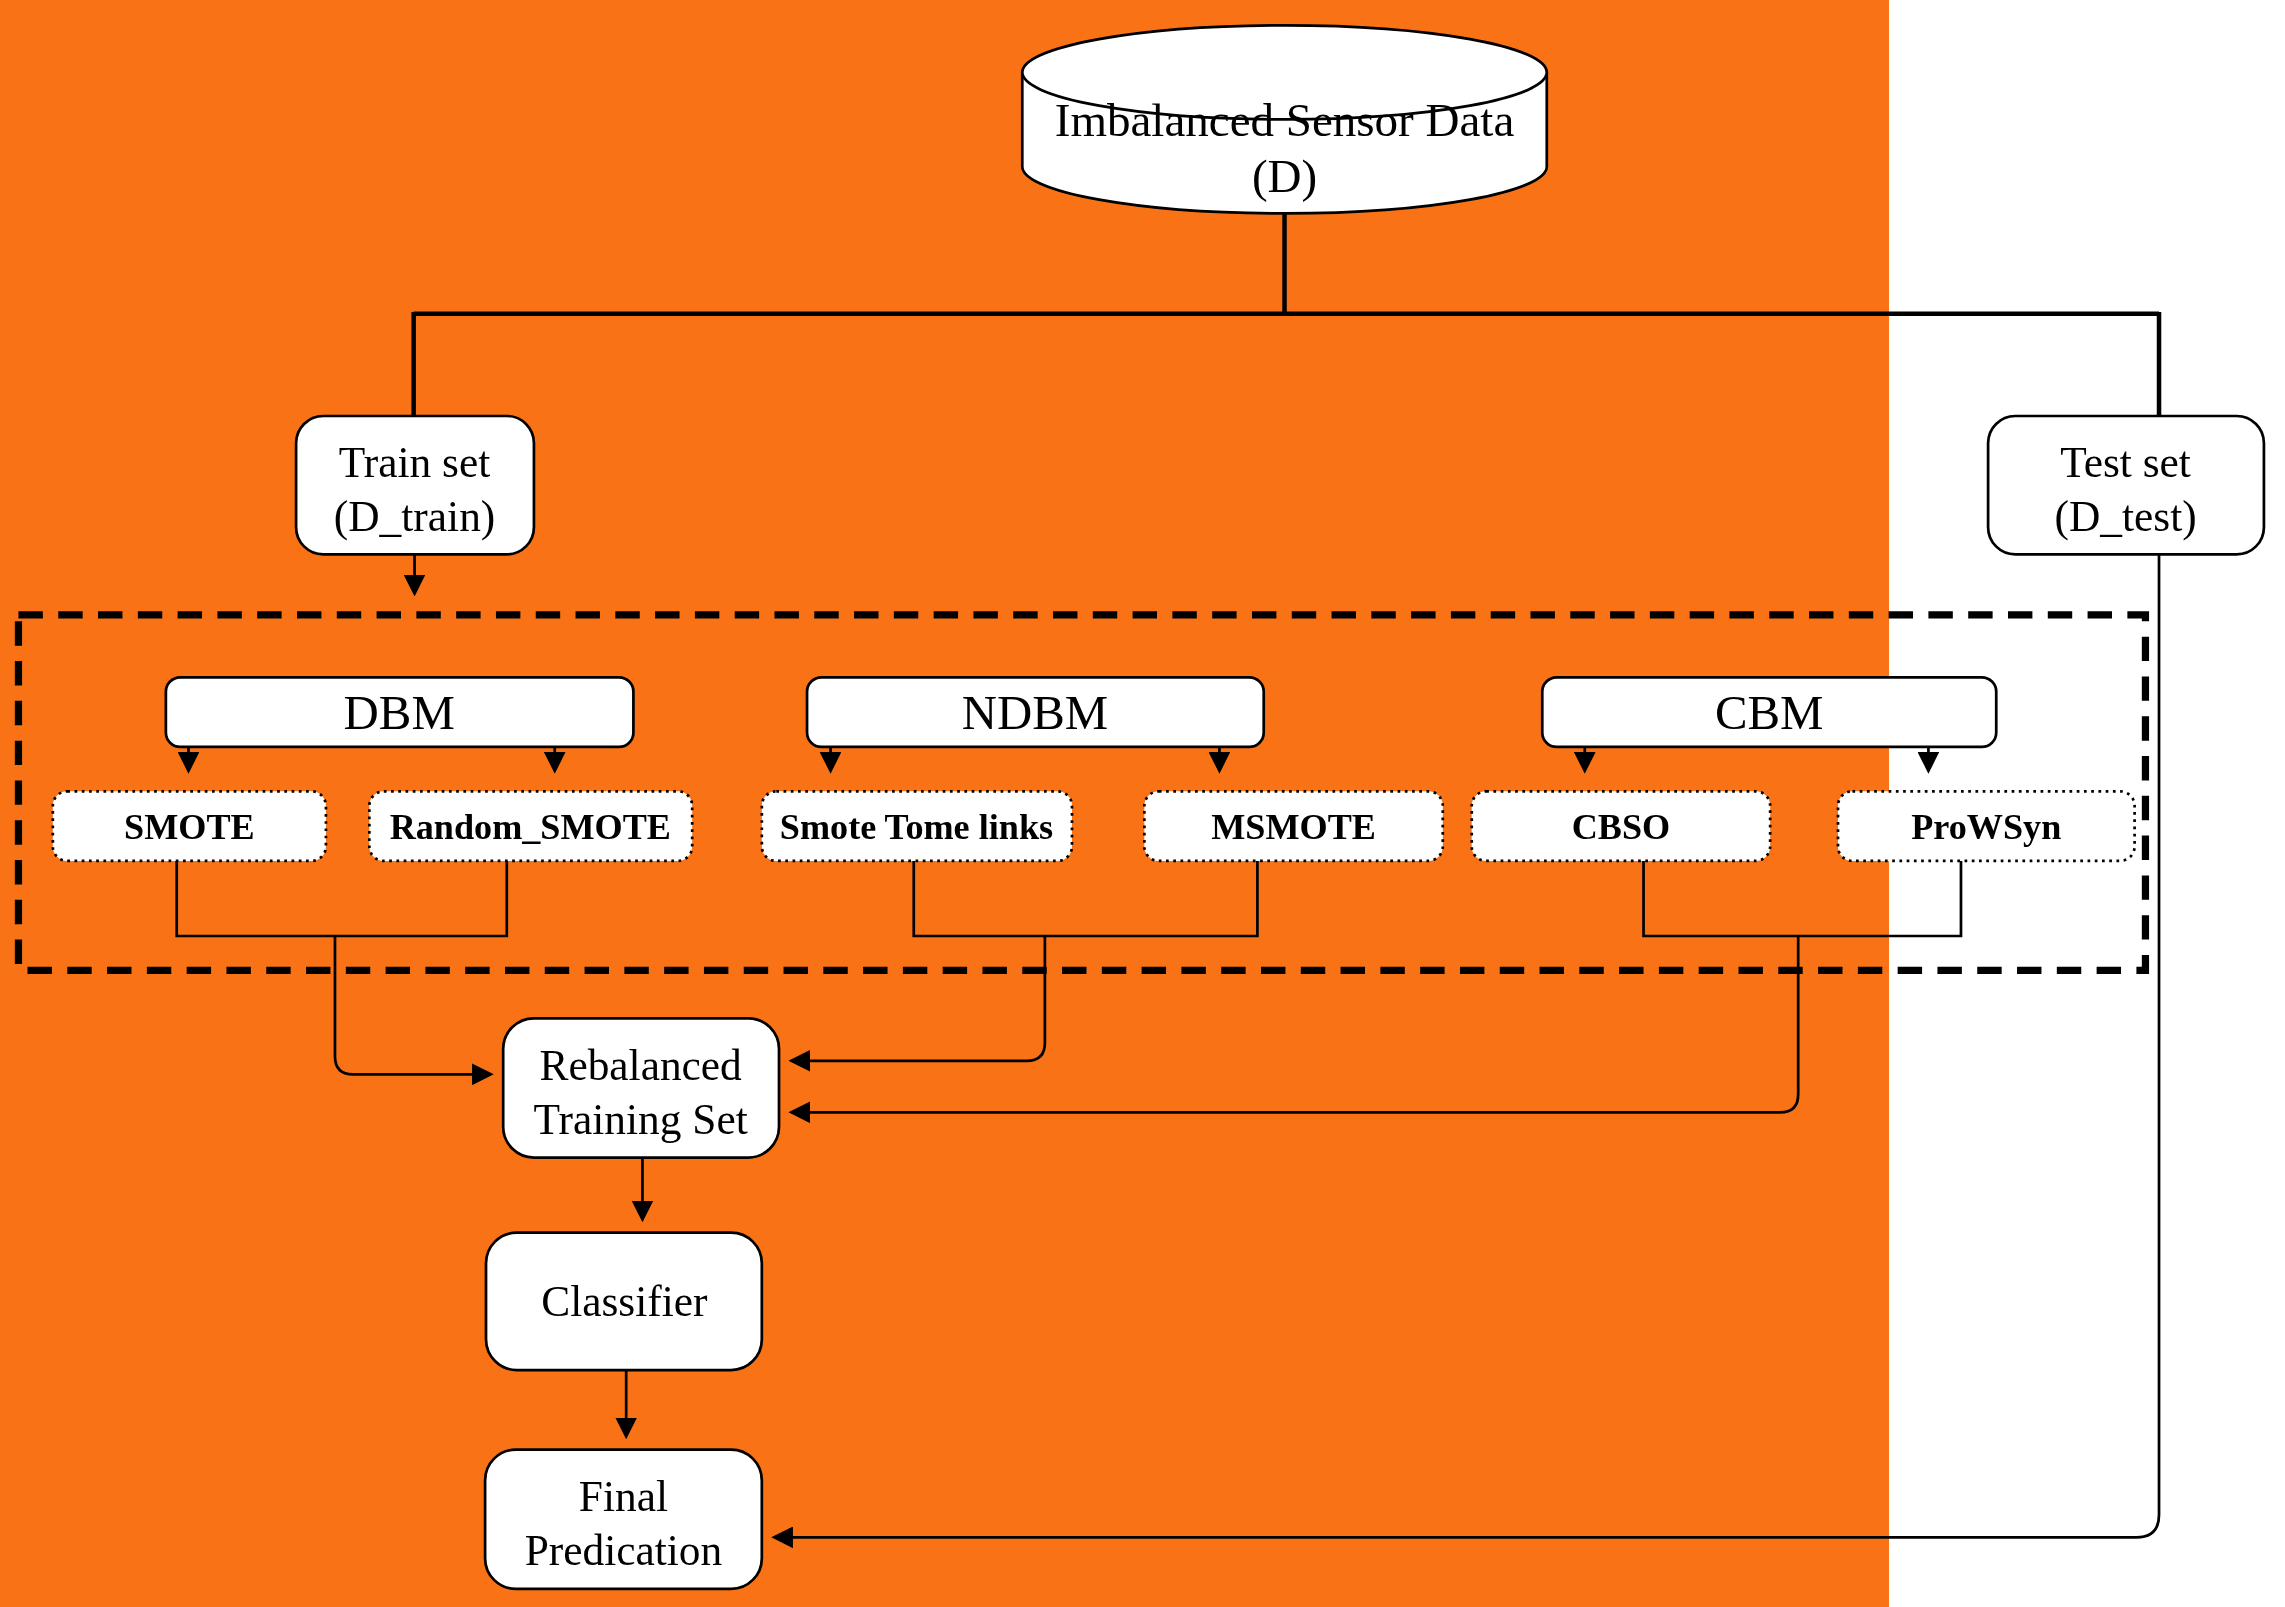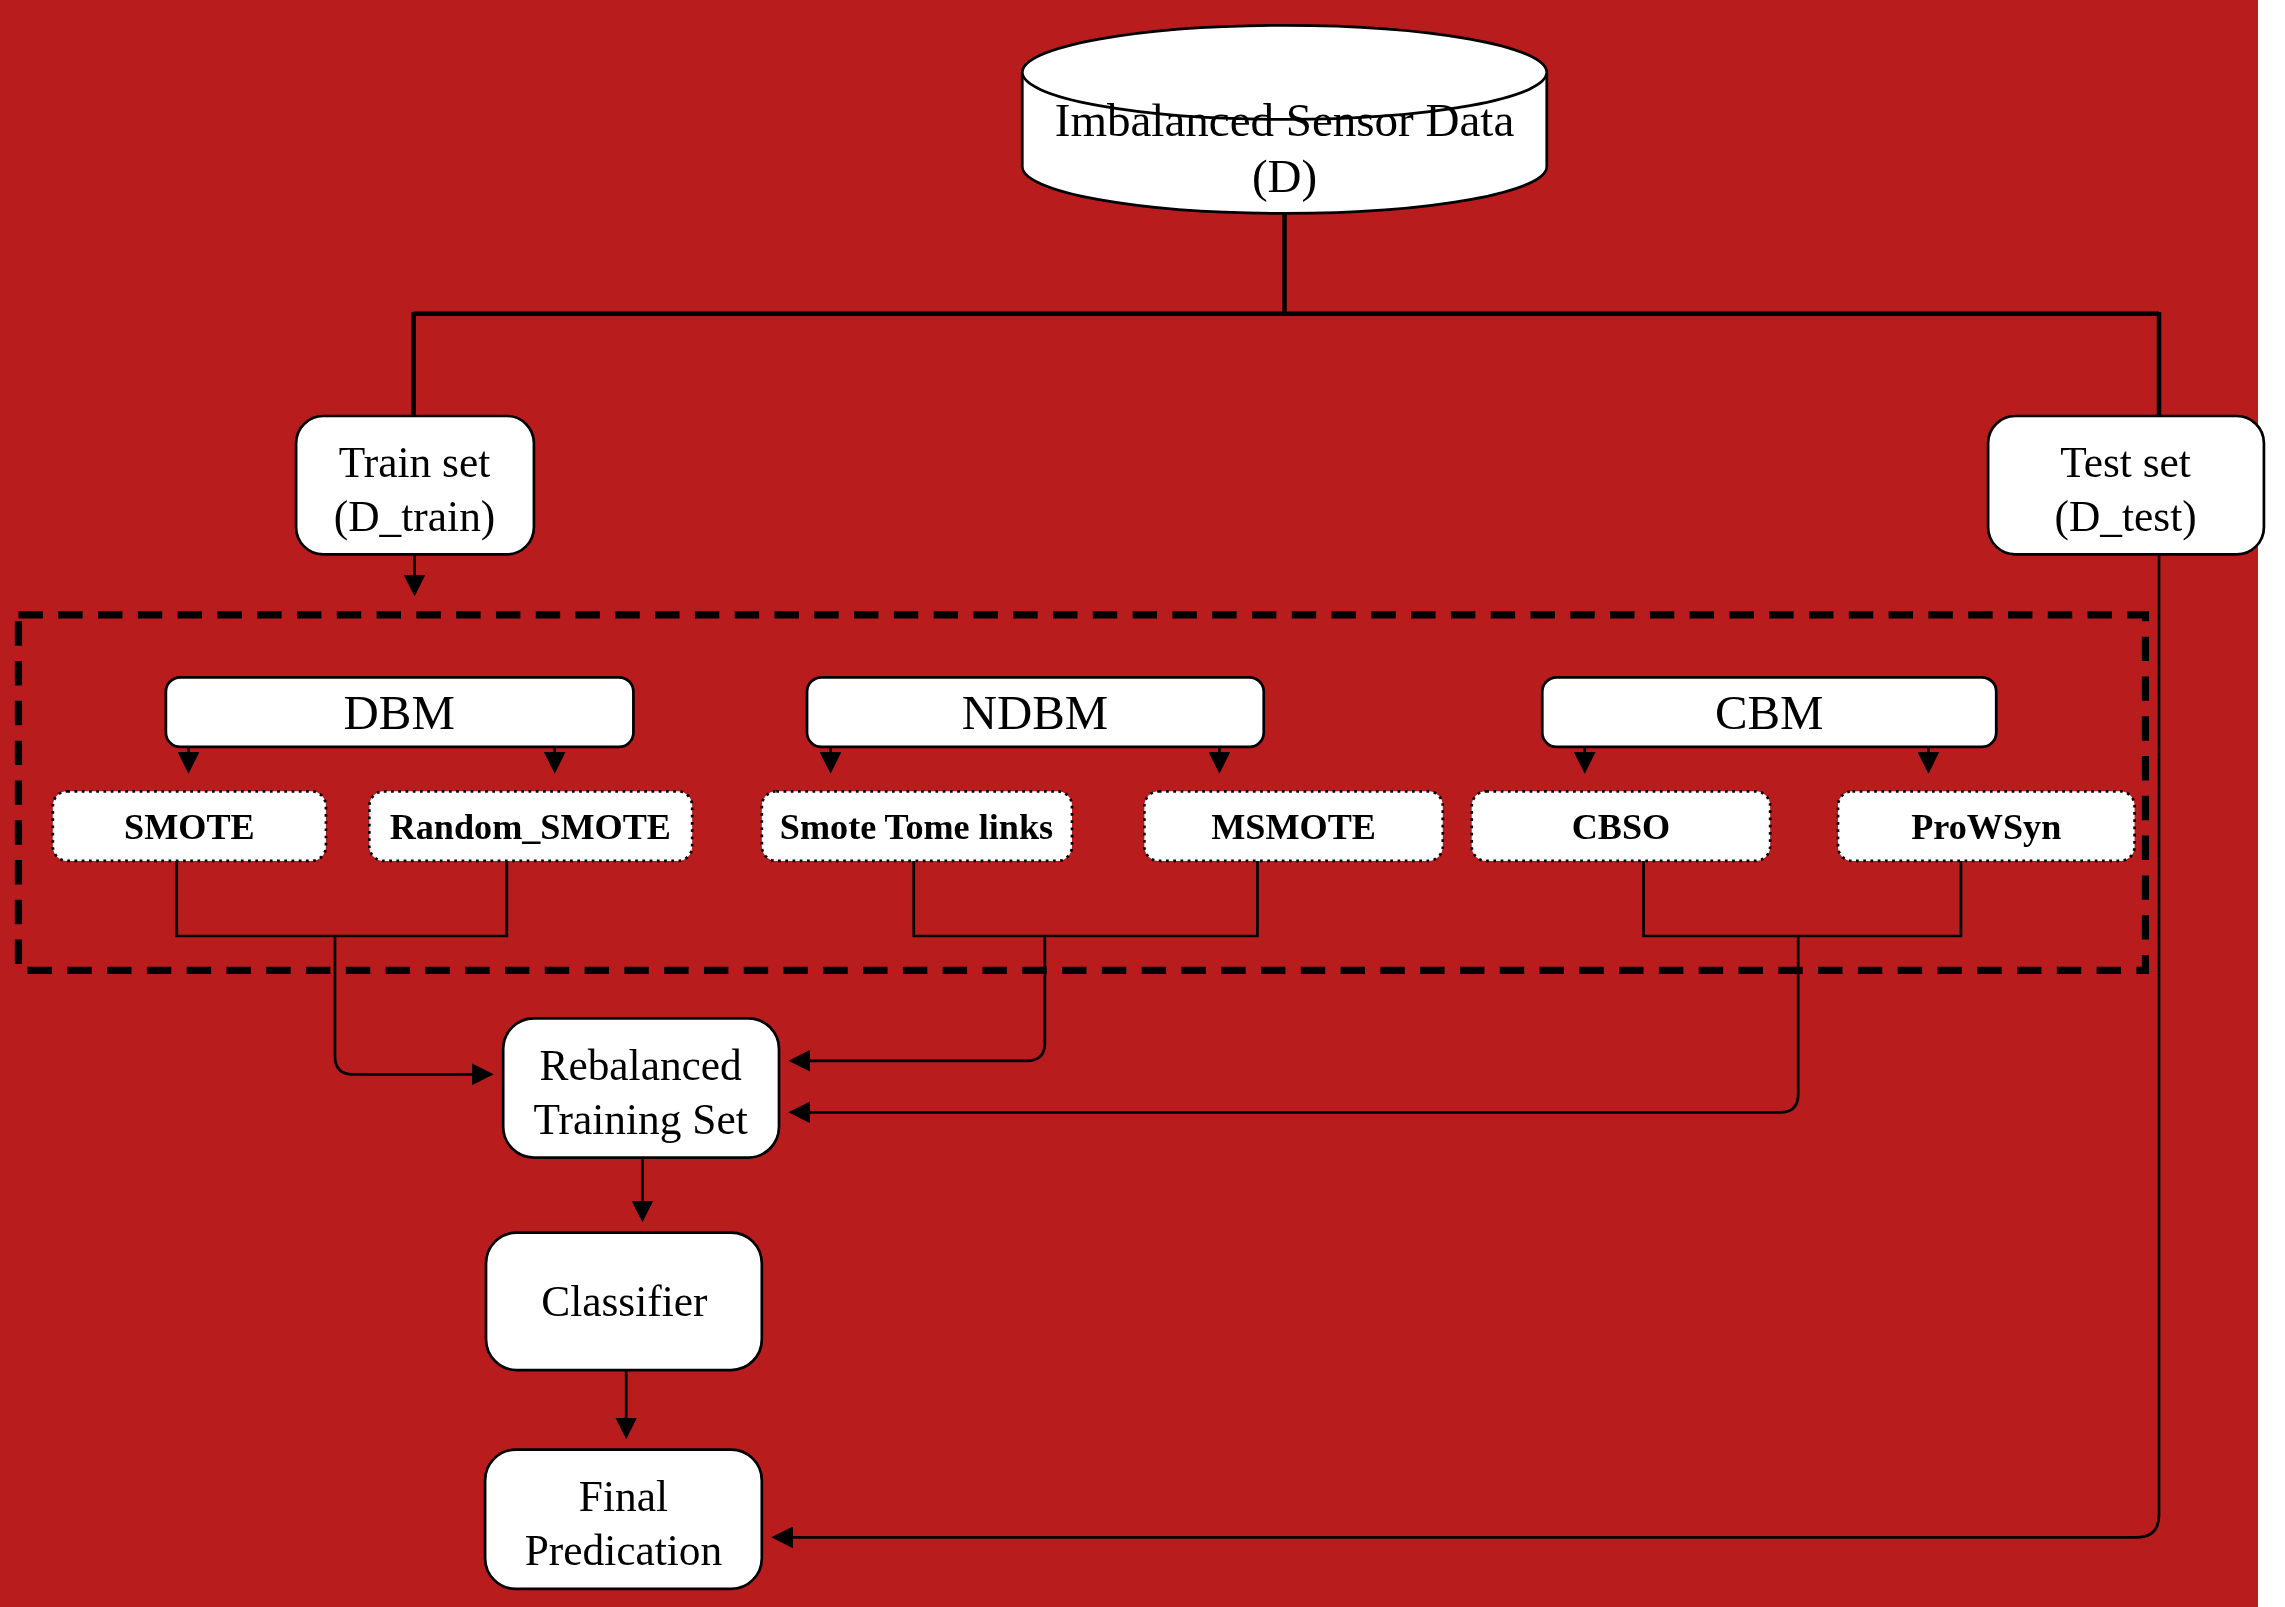--- a/index.html
+++ b/index.html
@@ -1,23 +1,23 @@
 <!DOCTYPE html>
 <html style="font-size:14.5px"><head>
 <meta charset="utf-8">
 <style>
   html, body {
     margin: 0;
     padding: 0;
     background: #ffffff;
   }
   .canvas {
-    width: 2258px;
+    width: 1889px;
     height: 1607px;
-    background: #b91c1c;
+    background: #f97316;
     position: relative;
   }
   svg { display: block; }
   text {
     font-family: "Liberation Serif", "DejaVu Serif", serif;
     fill: #000000;
   }
   .node-label   { font-size: 48px; }
   .title-label  { font-size: 52px; }
   .group-label  { font-size: 54px; }

